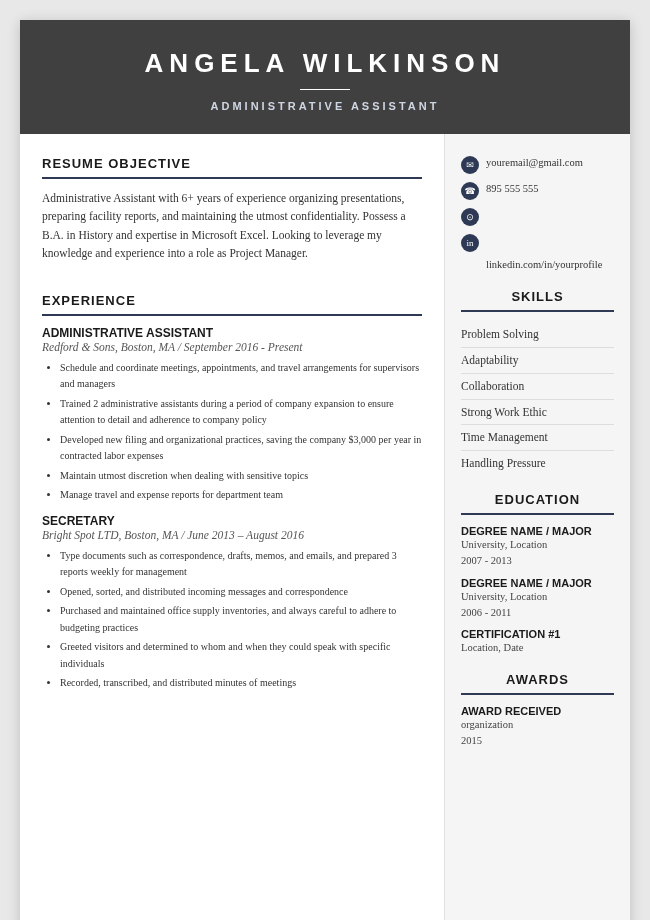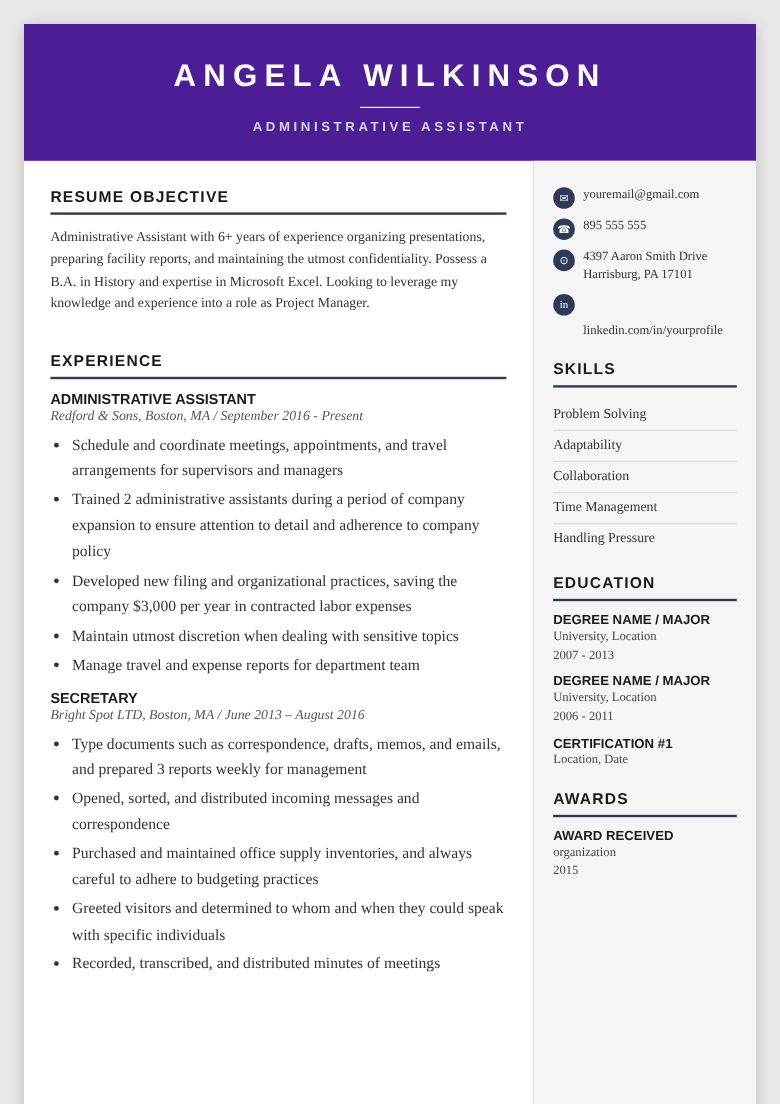--- a/index.html
+++ b/index.html
@@ -11,21 +11,21 @@
       align-items: flex-start;
       min-height: 920px;
       padding: 20px;
     }
     .resume {
       width: 610px;
       background: #fff;
       box-shadow: 0 2px 12px rgba(0,0,0,0.18);
     }
     .header {
-      background: #4c1d95;
+      background: #404040;
       color: #fff;
       text-align: center;
       padding: 28px 20px 22px 20px;
     }
     .header-name {
       font-family: Arial, sans-serif;
       font-size: 26px;
       font-weight: 700;
       letter-spacing: 6px;
       text-transform: uppercase;
@@ -92,36 +92,37 @@
       margin-bottom: 1px;
     }
     .exp-company {
       font-size: 11.5px;
       color: #555;
       font-style: italic;
       margin-bottom: 7px;
     }
     .exp-bullets {
       margin-left: 18px;
-      font-size: 13px;
+      font-size: 10px;
       color: #333;
       line-height: 1.65;
     }
     .exp-bullets li { margin-bottom: 3px; }
 
     
     .sidebar-section-title {
       font-family: Arial, sans-serif;
       font-size: 13px;
       font-weight: 900;
       text-transform: uppercase;
       letter-spacing: 1px;
       color: #1a1a1a;
       margin-bottom: 6px;
       margin-top: 0;
+      text-align: center;
     }
     .sidebar-divider {
       border: none;
       border-top: 2px solid #2e3a55;
       margin-bottom: 10px;
     }
     .contact-item {
       display: flex;
       align-items: flex-start;
       gap: 7px;
@@ -242,37 +243,36 @@
             <div class="contact-item">
               <div class="contact-icon">✉</div>
               <span style="white-space: pre-line;">youremail@gmail.com</span>
             </div>
             <div class="contact-item">
               <div class="contact-icon">☎</div>
               <span style="white-space: pre-line;">895 555 555</span>
             </div>
             <div class="contact-item">
               <div class="contact-icon">⊙</div>
-              <span style="white-space: pre-line;">4397 Aaron Smith Drive
-Harrisburg, PA 17101</span>
             </div>
             <div class="contact-item">
               <div class="contact-icon">in</div>
               <span style="white-space: pre-line; margin-top: 24px;">linkedin.com/in/yourprofile</span>
             </div>
           </div>
       </div>
 
       <div class="sidebar-skills-section">
         <div class="sidebar-section-title">SKILLS</div>
         <hr class="sidebar-divider">
         <div id="skills-items">
             <div class="skill-item">Problem Solving</div>
             <div class="skill-item">Adaptability</div>
             <div class="skill-item">Collaboration</div>
+            <div class="skill-item">Strong Work Ethic</div>
             <div class="skill-item">Time Management</div>
             <div class="skill-item">Handling Pressure</div>
           </div>
       </div>
 
       <div class="sidebar-edu-section">
         <div class="sidebar-section-title">EDUCATION</div>
         <hr class="sidebar-divider">
         <div id="edu-items">
             <div class="edu-item">

